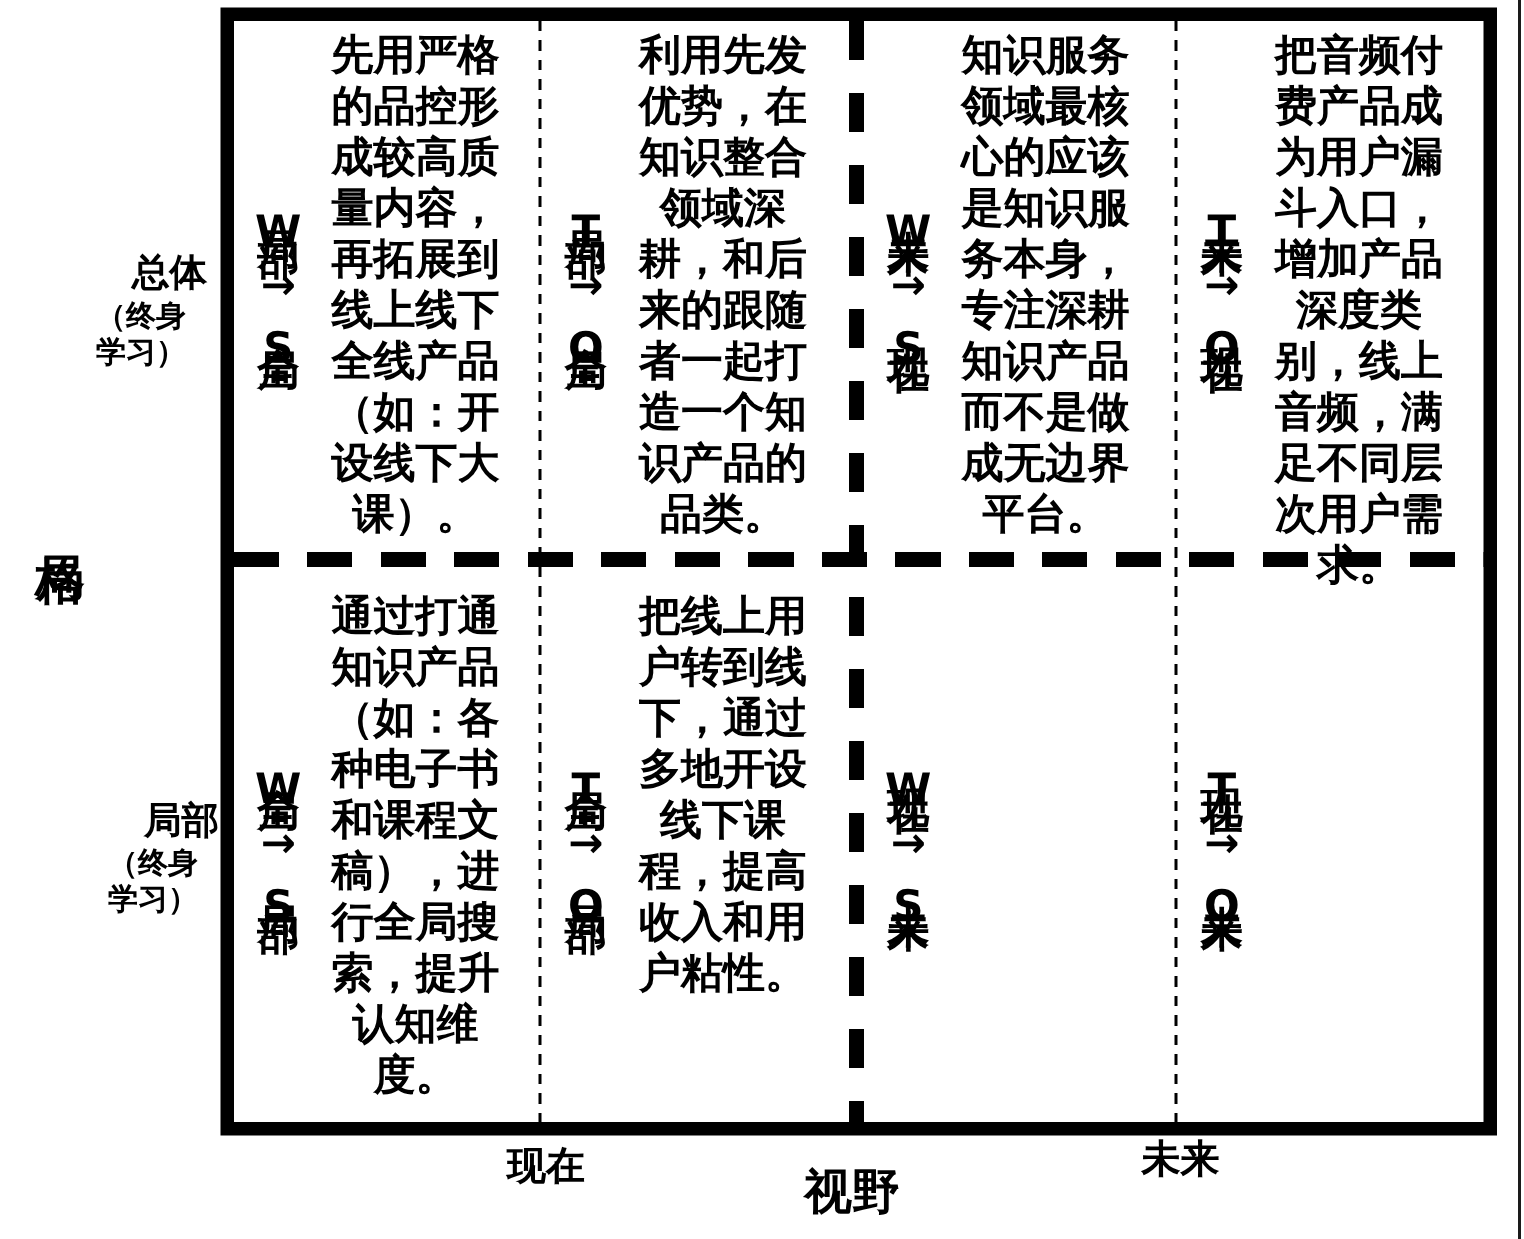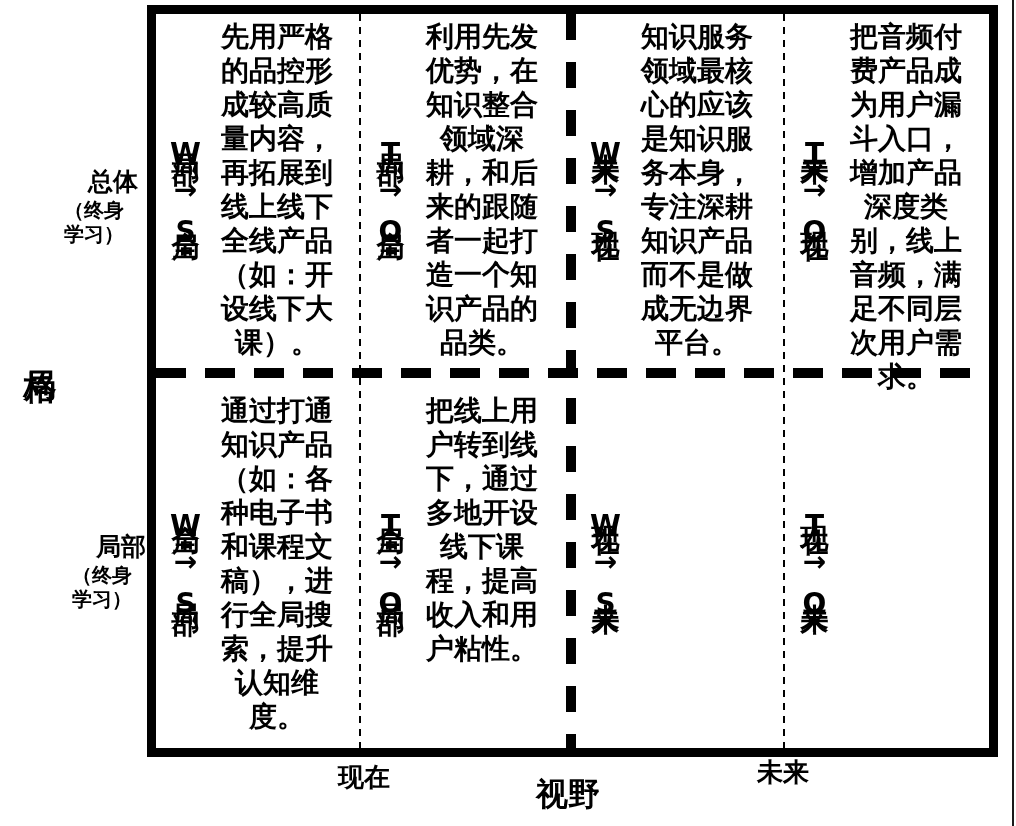--- a/index.html
+++ b/index.html
@@ -172,17 +172,17 @@
 
   <div class="y-title" style="left:24px;top:344px;">格局</div>
 
   <div class="y-side-label" style="left:50px;top:533px;">
     <div class="main">局部</div>
     <div class="sub">（终身学习）</div>
   </div>
 
   <div class="x-label" style="left:319px;top:760px;">现在</div>
   <div class="x-title" style="left:518px;top:773px;">视野</div>
-  <div class="x-label" style="left:719px;top:755px;text-align:right;">未来</div>
+  <div class="x-label" style="left:742px;top:755px;">未来</div>
 
   <div class="edge-line"></div>
 
 </div>
 
 </body></html>

